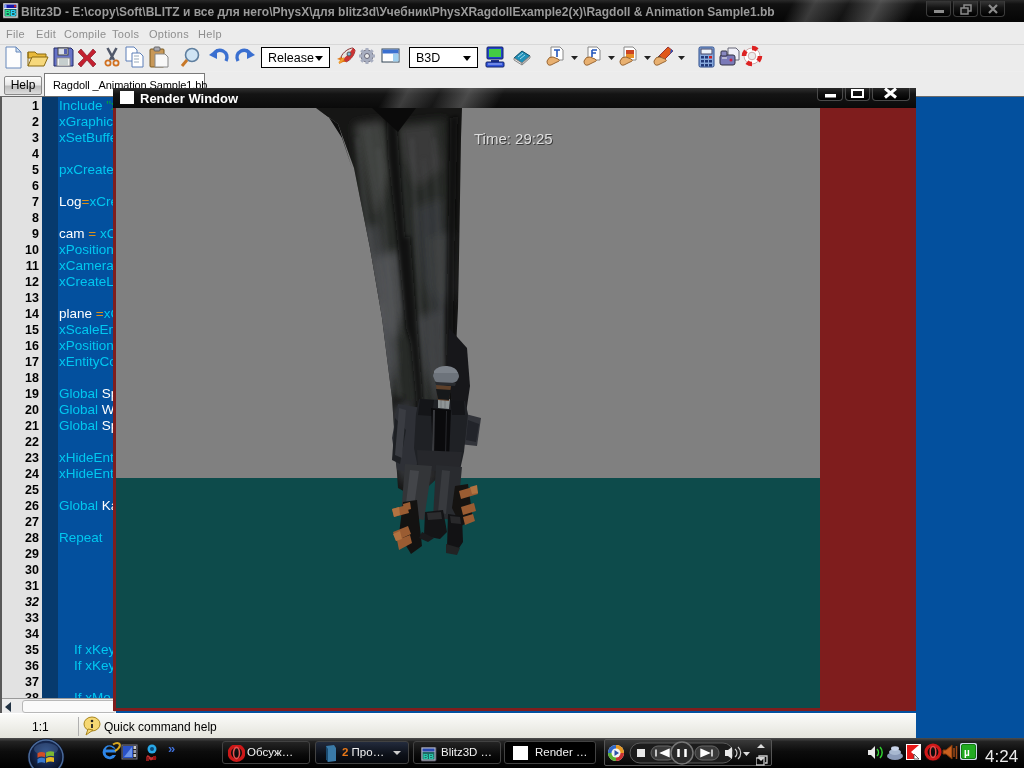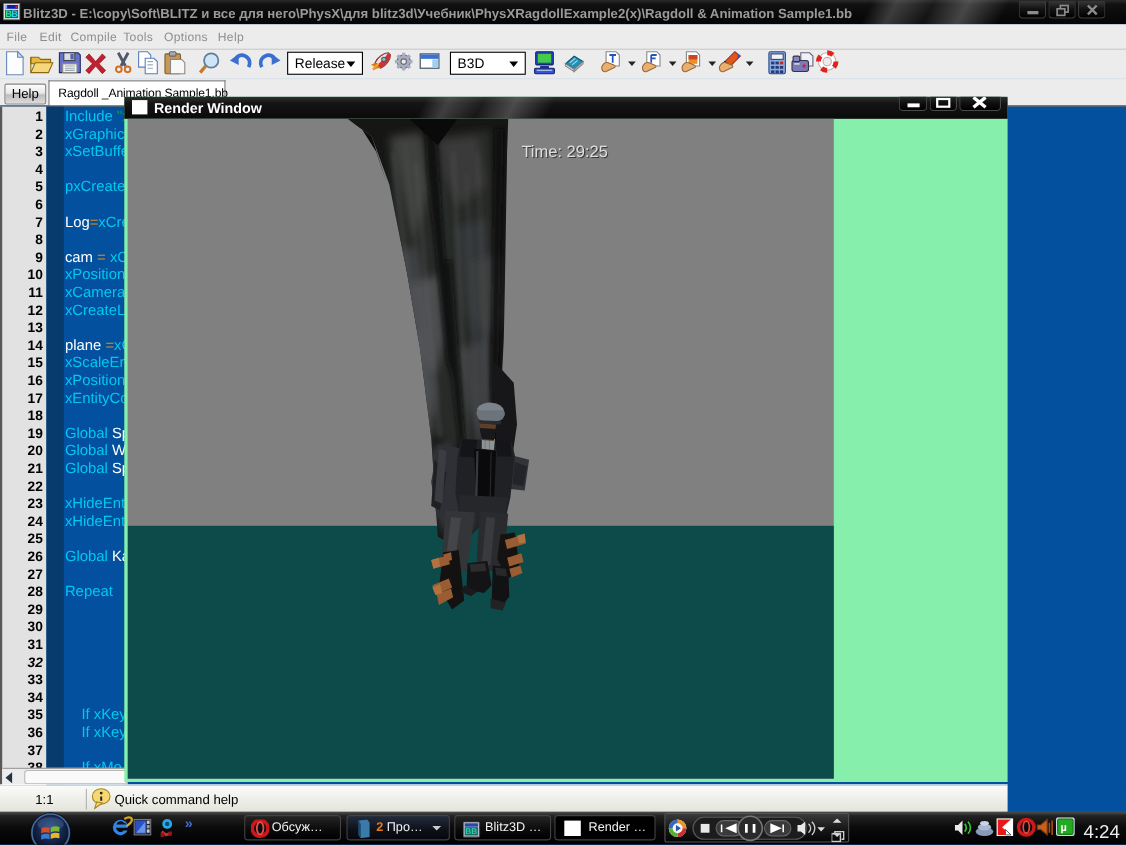--- a/index.html
+++ b/index.html
@@ -40,27 +40,27 @@
   #darkstrip { left:42px; top:0; width:16px; height:617px; background:#073a6d; }
   .cline { position:absolute; left:59px; font-size:13.5px; white-space:pre; color:#00c8f0; letter-spacing:0px; }
   .cw { color:#fff; } .co { color:#dc9018; } .cg { color:#00a43c; }
 
   
   #hscroll { left:2px; top:601px; width:114px; height:15px; background:#ececec; border-top:1px solid #9a9a9a; }
   #hsarrow { left:3px; top:3px; width:0; height:0; border-top:5px solid transparent; border-bottom:5px solid transparent; border-right:6px solid #234; }
   #hsthumb { left:20px; top:1px; width:94px; height:13px; background:#fafafa; border:1px solid #b8b8b8; border-radius:3px; }
 
   
-  #rwin { left:113px; top:88px; width:803px; height:623px; background:#86efac; border-radius:2px 2px 0 0; }
+  #rwin { left:113px; top:88px; width:803px; height:623px; background:#7f1d1d; border-radius:2px 2px 0 0; }
   #rtitle { left:0px; top:0px; width:803px; height:20px; overflow:hidden;
     background: linear-gradient(#303030, #141414 30%, #0a0a0a); }
   #ricon { left:7px; top:3px; width:14px; height:13px; background:#fff; }
   #rtext { left:27px; top:3px; font-size:13px; font-weight:bold; color:#fff; }
   .rbtn { top:-2px; height:15px; background:linear-gradient(#333,#111 50%,#000); border:1px solid #4a4a4a; border-top:none; border-radius:0 0 4px 4px; color:#fff; font-weight:bold; text-align:center; }
-  #rcontent { left:3px; top:20px; width:642px; height:600px; background:#808080; overflow:hidden;text-align:right; }
+  #rcontent { left:3px; top:20px; width:704px; height:600px; background:#808080; overflow:hidden;text-align:right; }
   #floor { left:0; top:370px; width:797px; height:230px; background:#0d4b4b; }
   #timetext { left:358px; top:22px; font-size:15px; color:#dedede; text-shadow:1px 1px 0 #3a3a3a; }
 
   
   #statusbar { left:0; top:713px; width:916px; height:25px; background:linear-gradient(#fbfbf9,#e4e4dc); border-top:1px solid #fff; }
   #pos11 { left:32px; top:6px; font-size:12px; color:#000; }
   #ssep { left:78px; top:3px; width:1px; height:19px; background:#b0b0b0; }
   #qch { left:104px; top:6px; font-size:12px; color:#000; }
 
   

